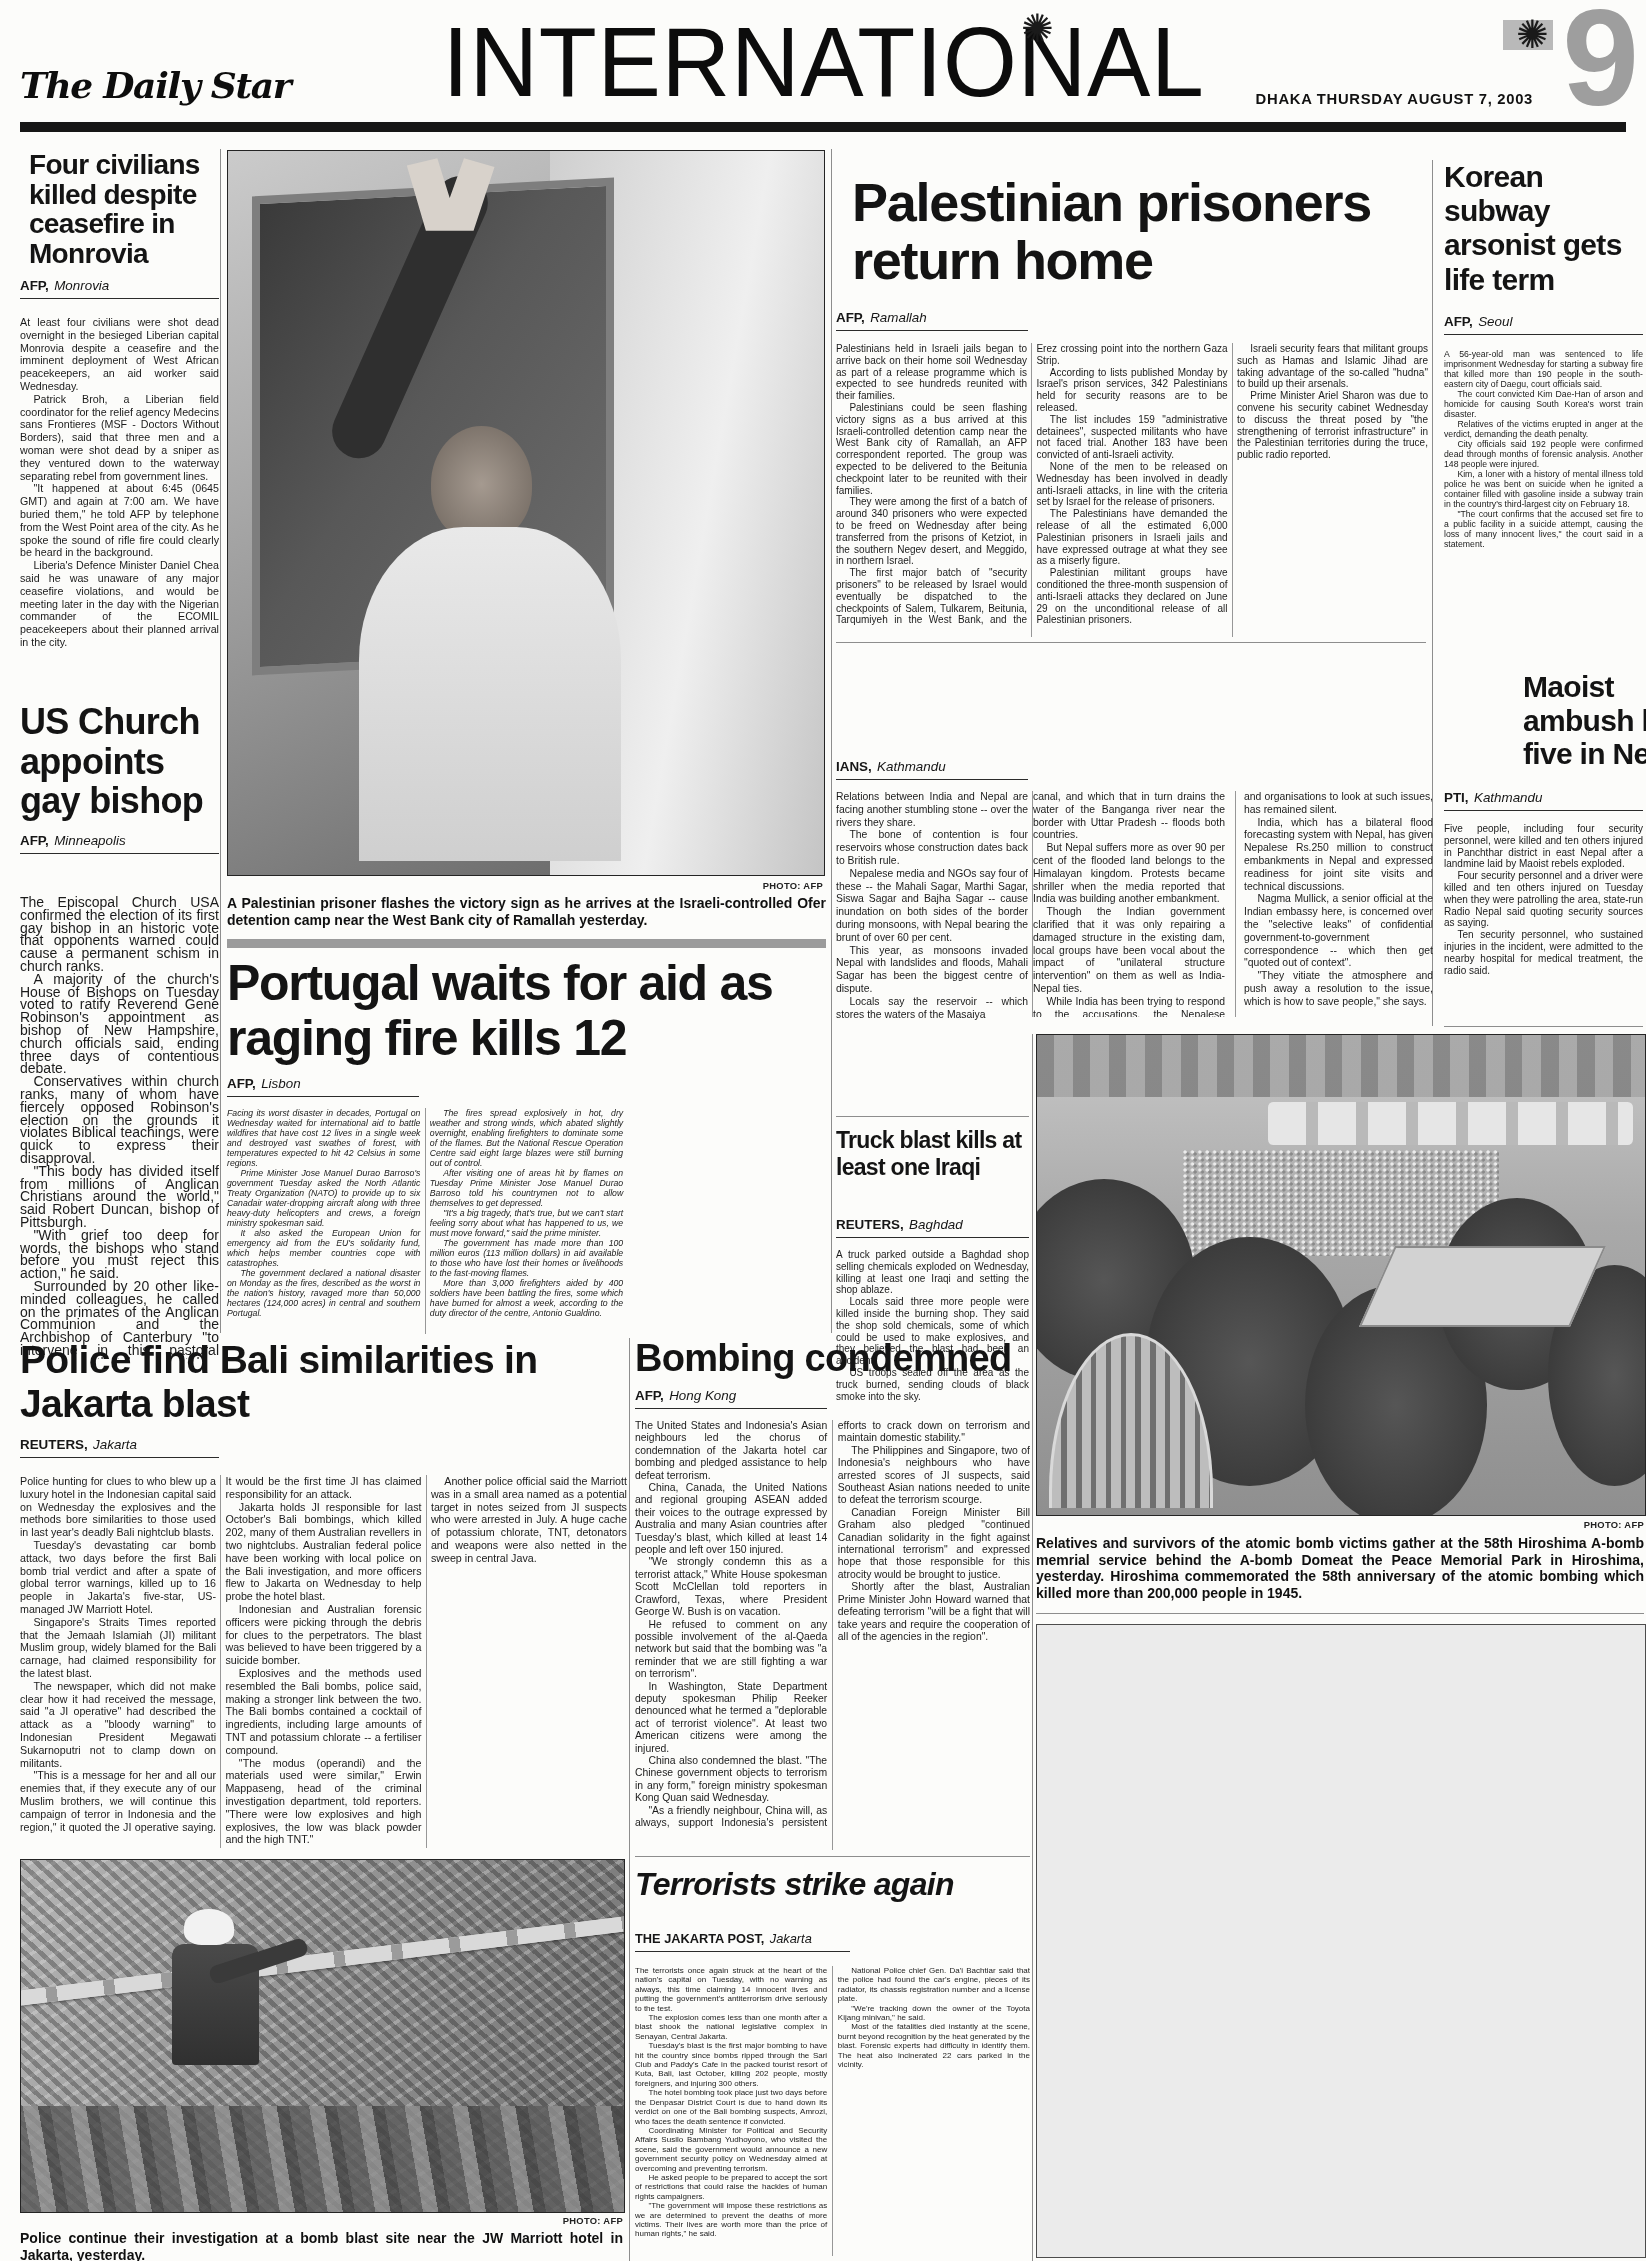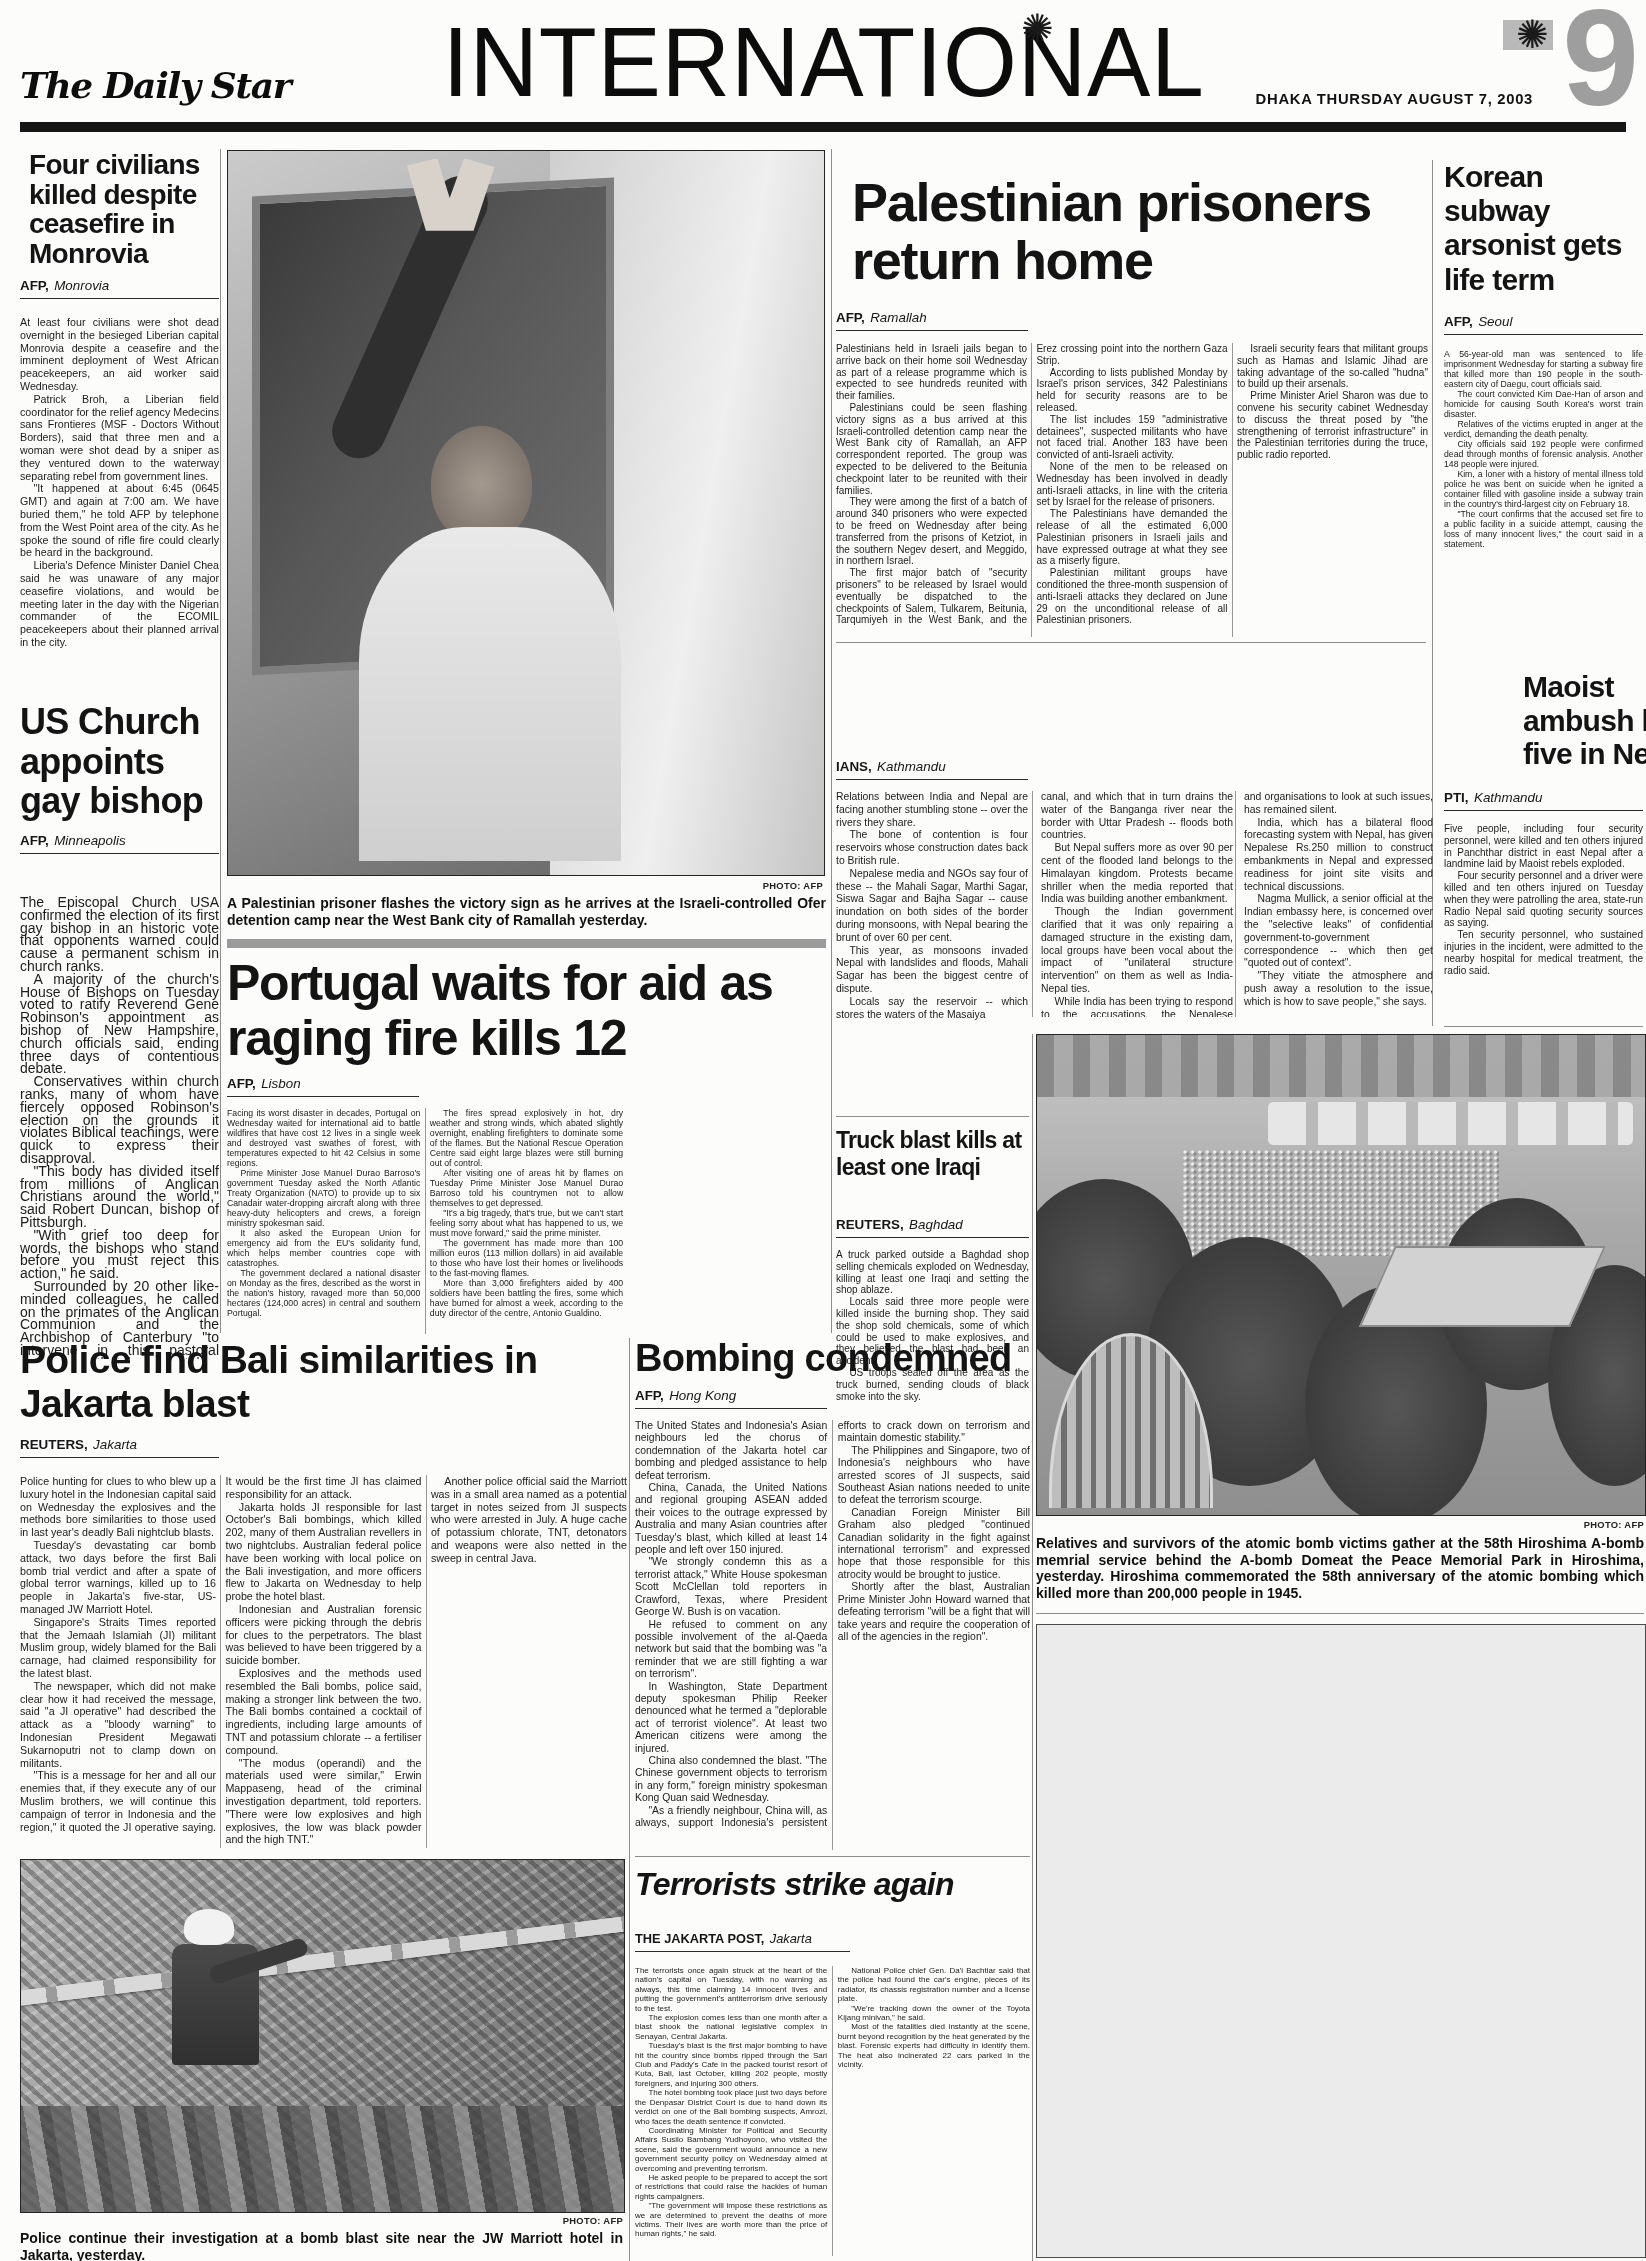--- a/index.html
+++ b/index.html
@@ -146,21 +146,21 @@
     <div class="shirt"></div>
   </div>
   <div class="credit" style="left:227px;top:880px;width:596px;">PHOTO: AFP</div>
   <div class="caption" style="left:227px;top:895px;width:599px;">A Palestinian prisoner flashes the victory sign as he arrives at the Israeli-controlled Ofer detention camp near the West Bank city of Ramallah yesterday.</div>
   <div class="graybar"></div>
 
   <div class="hl" style="left:227px;top:956px;width:599px;font-size:50px;line-height:1.1;letter-spacing:-1.3px;">Portugal waits for aid as raging fire kills 12</div>
   <div class="byline" style="left:227px;top:1076px;width:192px;">
     <span class="src">AFP,</span><span class="plc">Lisbon</span>
   </div>
-  <div class="bodytx c3" style="left:227px;top:1108px;width:599px;height:226px;font-size:8.7px;line-height:10px;">
+  <div class="bodytx c3" style="left:227px;top:1108px;width:599px;height:226px;font-size:8.7px;line-height:10px;font-style:italic;">
       <p>Facing its worst disaster in decades, Portugal on Wednesday waited for international aid to battle wildfires that have cost 12 lives in a single week and destroyed vast swathes of forest, with temperatures expected to hit 42 Celsius in some regions.</p>
       <p>Prime Minister Jose Manuel Durao Barroso's government Tuesday asked the North Atlantic Treaty Organization (NATO) to provide up to six Canadair water-dropping aircraft along with three heavy-duty helicopters and crews, a foreign ministry spokesman said.</p>
       <p>It also asked the European Union for emergency aid from the EU's solidarity fund, which helps member countries cope with catastrophes.</p>
       <p>The government declared a national disaster on Monday as the fires, described as the worst in the nation's history, ravaged more than 50,000 hectares (124,000 acres) in central and southern Portugal.</p>
       <p>The fires spread explosively in hot, dry weather and strong winds, which abated slightly overnight, enabling firefighters to dominate some of the flames. But the National Rescue Operation Centre said eight large blazes were still burning out of control.</p>
       <p>After visiting one of areas hit by flames on Tuesday Prime Minister Jose Manuel Durao Barroso told his countrymen not to allow themselves to get depressed.</p>
       <p>"It's a big tragedy, that's true, but we can't start feeling sorry about what has happened to us, we must move forward," said the prime minister.</p>
       <p>The government has made more than 100 million euros (113 million dollars) in aid available to those who have lost their homes or livelihoods to the fast-moving flames.</p>
       <p>More than 3,000 firefighters aided by 400 soldiers have been battling the fires, some which have burned for almost a week, according to the duty director of the centre, Antonio Gualdino.</p>
     </div>
@@ -187,21 +187,21 @@
   <div class="byline" style="left:836px;top:759px;width:192px;">
     <span class="src">IANS,</span><span class="plc">Kathmandu</span>
   </div>
   <div class="bodytx" style="left:836px;top:791px;width:192px;height:316px;font-size:10.4px;line-height:12.8px;">
       <p>Relations between India and Nepal are facing another stumbling stone -- over the rivers they share.</p>
       <p>The bone of contention is four reservoirs whose construction dates back to British rule.</p>
       <p>Nepalese media and NGOs say four of these -- the Mahali Sagar, Marthi Sagar, Siswa Sagar and Bajha Sagar -- cause inundation on both sides of the border during monsoons, with Nepal bearing the brunt of over 60 per cent.</p>
       <p>This year, as monsoons invaded Nepal with landslides and floods, Mahali Sagar has been the biggest centre of dispute.</p>
       <p>Locals say the reservoir -- which stores the waters of the Masaiya</p>
     </div>
-  <div class="bodytx" style="left:1032px;top:791px;width:192px;height:226px;font-size:10.4px;line-height:12.8px;border-left:0.7px solid #979797;padding-left:8px;">
+  <div class="bodytx" style="left:1032px;top:791px;width:192px;height:226px;font-size:10.4px;line-height:12.8px;border-left:0.7px solid #979797;">
       <p>canal, and which that in turn drains the water of the Banganga river near the border with Uttar Pradesh -- floods both countries.</p>
       <p>But Nepal suffers more as over 90 per cent of the flooded land belongs to the Himalayan kingdom. Protests became shriller when the media reported that India was building another embankment.</p>
       <p>Though the Indian government clarified that it was only repairing a damaged structure in the existing dam, local groups have been vocal about the impact of "unilateral structure intervention" on them as well as India-Nepal ties.</p>
       <p>While India has been trying to respond to the accusations, the Nepalese government, despite having over a dozen committees</p>
     </div>
   <div class="bodytx" style="left:1235px;top:791px;width:189px;height:226px;font-size:10.4px;line-height:12.8px;border-left:0.7px solid #979797;padding-left:8px;">
       <p>and organisations to look at such issues, has remained silent.</p>
       <p>India, which has a bilateral flood forecasting system with Nepal, has given Nepalese Rs.250 million to construct embankments in Nepal and expressed readiness for joint site visits and technical discussions.</p>
       <p>Nagma Mullick, a senior official at the Indian embassy here, is concerned over the "selective leaks" of confidential government-to-government correspondence -- which then get "quoted out of context".</p>
       <p>"They vitiate the atmosphere and push away a resolution to the issue, which is how to save people," she says.</p>

